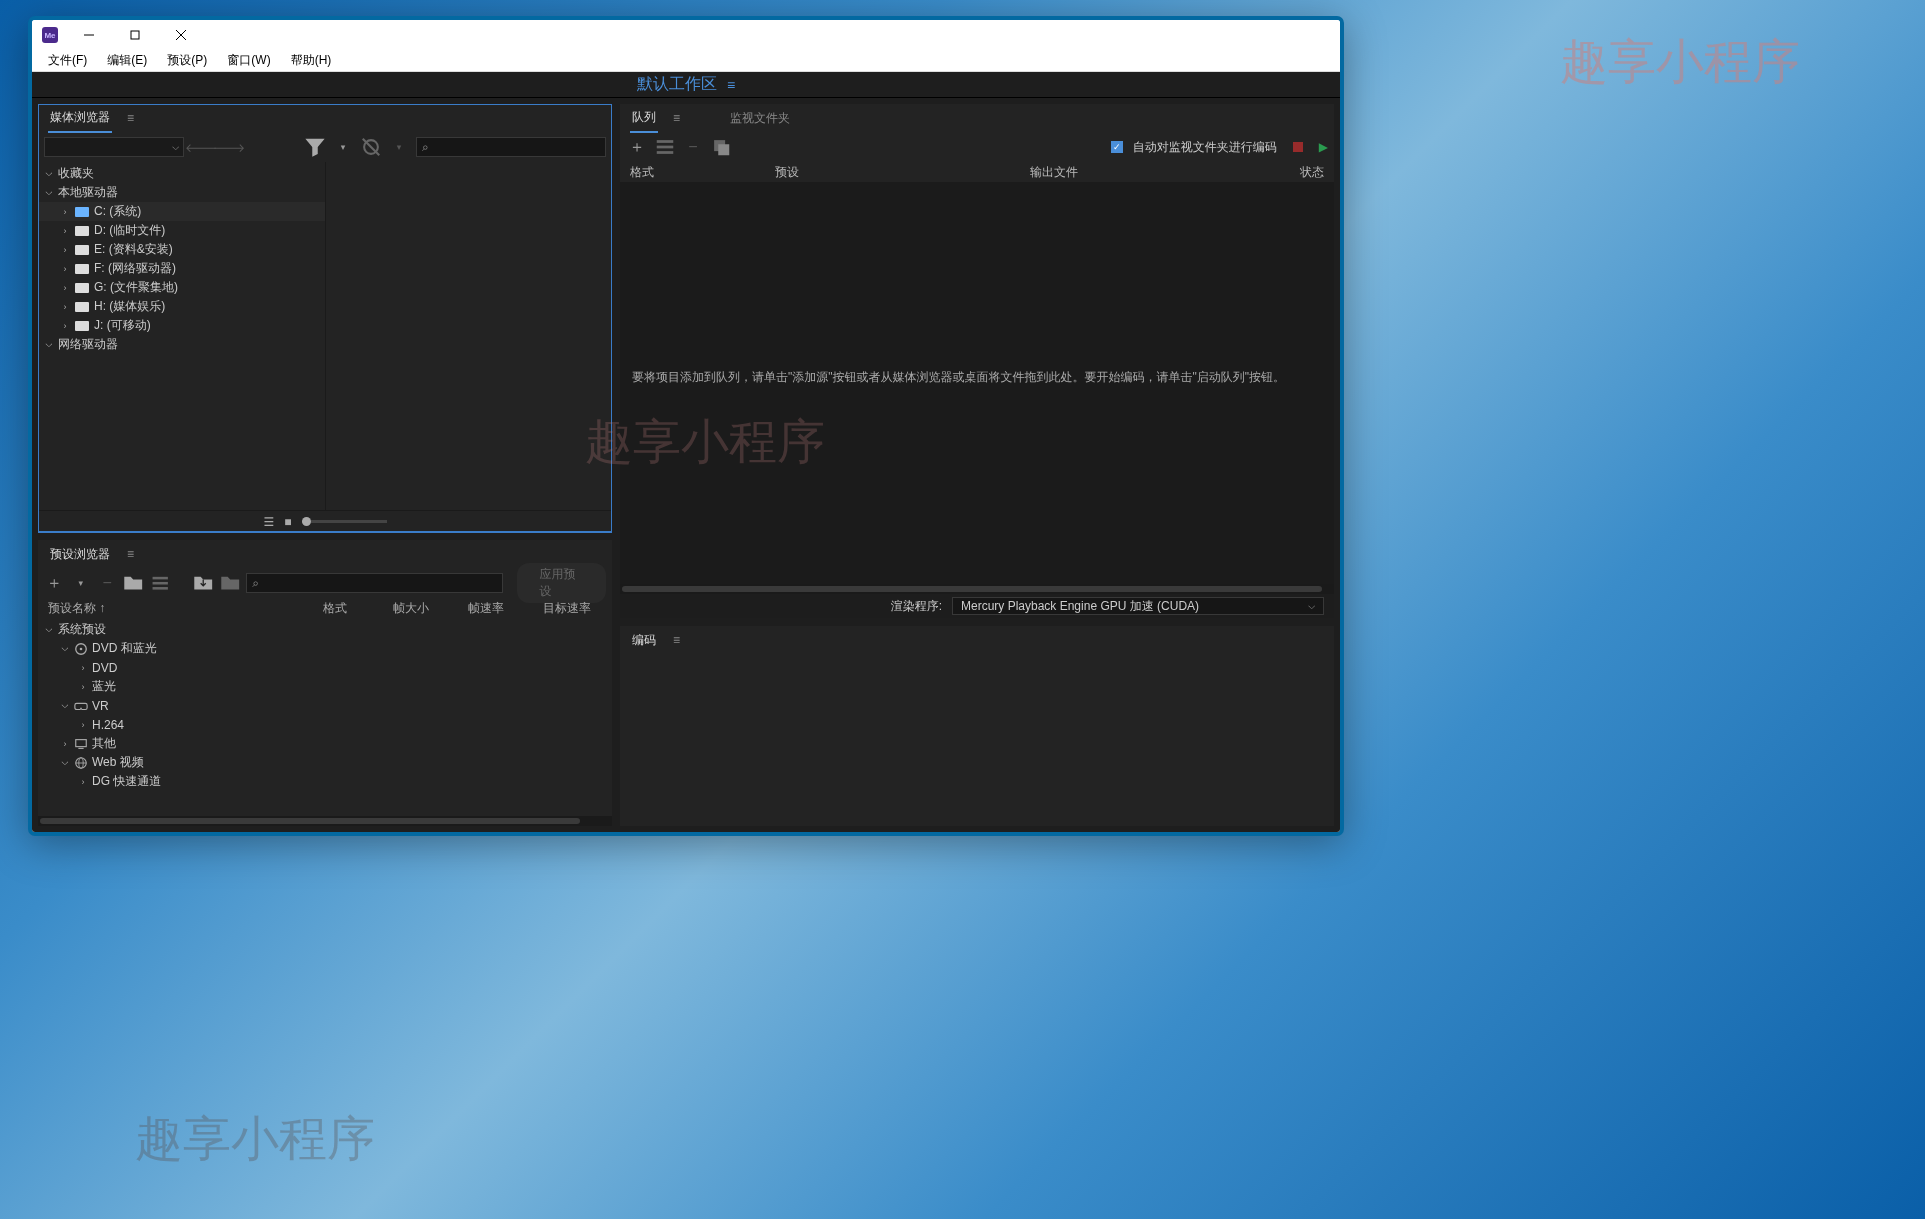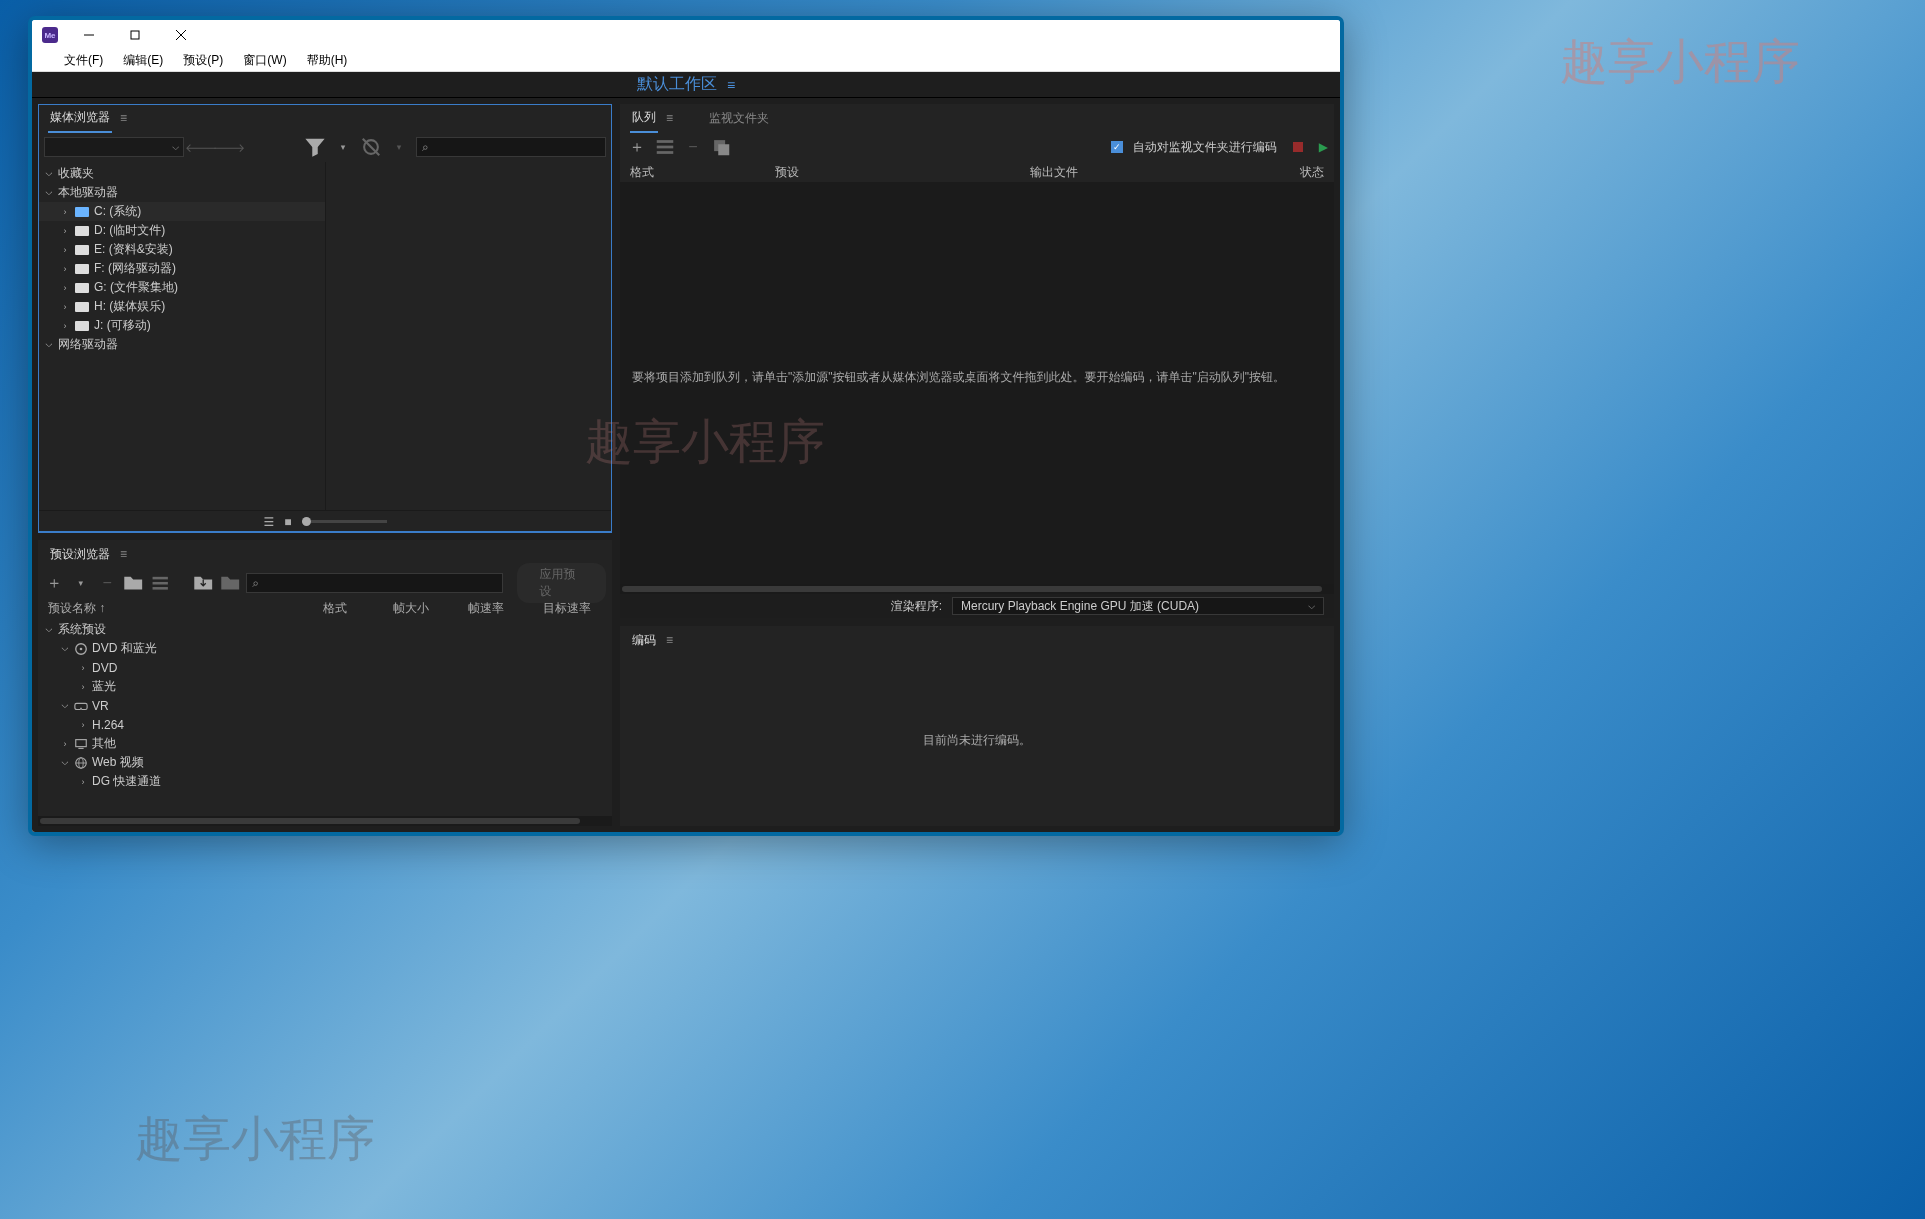--- a/index.html
+++ b/index.html
@@ -7,35 +7,35 @@
 .watermark { position:absolute; font-size:48px; color:rgba(180,120,120,.28); font-weight:500; pointer-events:none; z-index:1000; }
 .wm1{ top:30px; right:125px;color:rgba(200,130,130,.55);} .wm2{ top:410px; left:585px;} .wm3{ bottom:48px; left:135px;color:rgba(90,80,80,.35);}
 
 .appwin { position:absolute; top:16px; left:28px; width:1316px; height:820px; background:#fff; border:4px solid #0369a1; border-radius:7px; overflow:hidden; display:flex; flex-direction:column; box-shadow:0 8px 40px rgba(0,0,0,.35);}
 .titlebar { height:30px; background:#fff; display:flex; align-items:center; padding:0 4px 0 10px;}
 .appicon { width:16px; height:16px; background:#4b2a8c; border-radius:3px; display:inline-flex; align-items:center; justify-content:center; color:#c8b6ff; font-size:8px; font-weight:bold; margin-right:8px;}
 .apptitle { font-size:12px; color:#000; flex:1;}
 .winbtn { width:46px; height:30px; display:flex; align-items:center; justify-content:center; color:#000;}
 .winbtn svg{width:10px;height:10px;}
 
-.menubar { height:22px; background:#fff; display:flex; align-items:center; padding:0 22px; border-bottom:1px solid #ddd;text-align:right;}
+.menubar { height:22px; background:#fff; display:flex; align-items:center; padding:0 6px; border-bottom:1px solid #ddd;text-align:right;}
 .menuitem { padding:2px 10px; font-size:12px; color:#000;}
 
 .darkui { flex:1; background:#1e1e1e; display:flex; flex-direction:column; color:#b8b8b8; font-size:12px; overflow:hidden;}
 .wsbar { height:26px; background:#1e1e1e; display:flex; align-items:center; justify-content:center; gap:10px; border-bottom:1px solid #000;}
 .wslabel { color:#4a8ed8; font-size:16px;}
 .wsmenu { color:#4a8ed8; font-size:14px;}
 
 .panelgrid { flex:1; display:flex; gap:8px; padding:6px; overflow:hidden;}
 .leftcol,.rightcol{ display:flex; flex-direction:column; gap:8px; overflow:hidden;}
 .leftcol{width:574px;} .rightcol{flex:1;}
 
 .panel { background:#232323; display:flex; flex-direction:column; overflow:hidden;}
 .panel.active{ outline:2px solid #3a7cc9; outline-offset:-1px;}
-.phead { height:28px; display:flex; align-items:center; padding:0 10px; gap:8px;}
+.phead { height:28px; display:flex; align-items:center; padding:0 10px; gap:15px;}
 .ptab { font-size:12px; color:#ddd; padding:5px 2px;}
 .ptab.active{ border-bottom:2px solid #4a8ed8;}
 .ptab.inactive{ color:#888;}
 .pmenu { color:#888; font-size:12px;}
 
 .toolrow { height:30px; display:flex; align-items:center; padding:0 6px; gap:6px;}
 .tbtn { width:22px; height:22px; display:flex; align-items:center; justify-content:center; color:#999;}
 .tbtn.dis{color:#555;}
 .ddown { width:140px; height:20px; background:#1a1a1a; border:1px solid #383838; display:flex; align-items:center; justify-content:flex-end; padding:0 4px;}
 .ddown .chev{color:#888;font-size:9px;}
@@ -405,20 +405,17 @@
               <span style="color:#888;font-size:9px;">⌵</span>
             </div>
           </div>
         </div>
 
         <div class="panel" style="height:200px;">
           <div class="phead">
             <span class="ptab">编码</span>
             <span class="pmenu">≡</span>
           </div>
-          <div class="encbody">
-            <span class="encmsg">目前尚未进行编码。</span>
-          </div>
         </div>
       </div>
     </div>
   </div>
 </div>
 
 </body></html>

